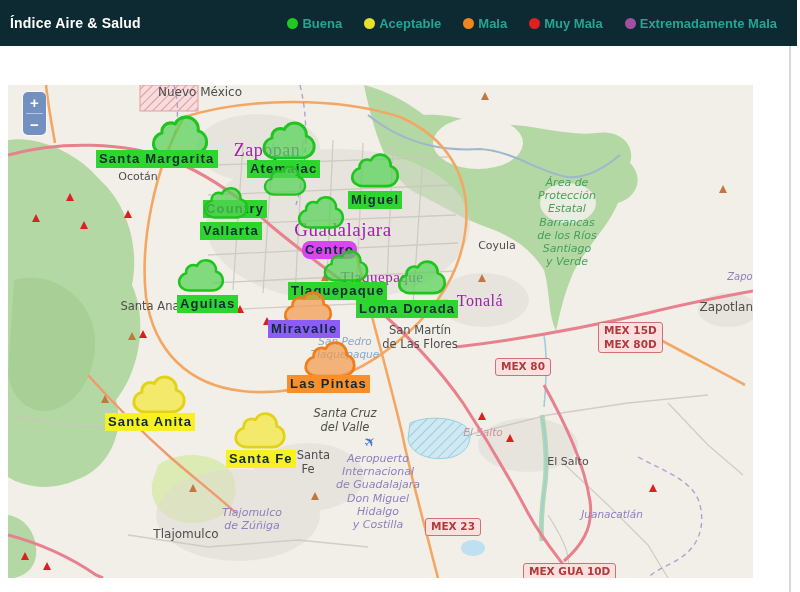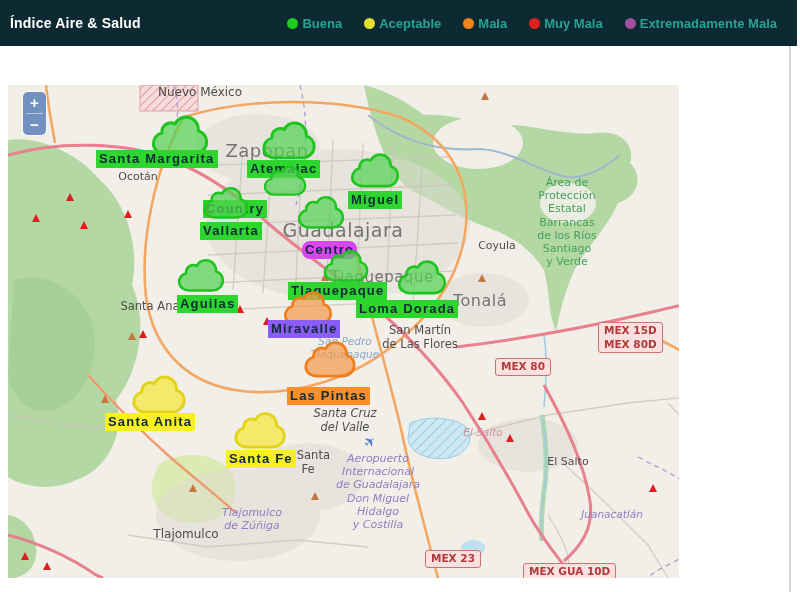--- a/index.html
+++ b/index.html
@@ -13,28 +13,28 @@
   .app-title{color:#ffffff;font-weight:bold;font-size:14px;letter-spacing:.2px;}
   .legend{display:flex;align-items:center;gap:22px;}
   .legend-item{display:flex;align-items:center;gap:4px;}
   .legend-dot{width:11px;height:11px;border-radius:50%;flex:0 0 auto;}
   .legend-label{color:#27a392;font-weight:bold;font-size:13px;white-space:nowrap;}
 
   
   .scroll-strip{position:absolute;left:789px;top:46px;width:2px;height:546px;background:#d7d7d7;}
 
   
-  .map{position:absolute;left:8px;top:85px;width:671px;height:493px;background:#f2efe9;overflow:hidden;}
+  .map{position:absolute;left:8px;top:85px;width:745px;height:493px;background:#f2efe9;overflow:hidden;}
   .map svg.base{position:absolute;left:0;top:0;}
 
   .place{position:absolute;transform:translate(-50%,-50%);white-space:pre-line;text-align:center;
          line-height:1.2;font-family:"DejaVu Sans",sans-serif;pointer-events:none;}
   .town{color:#4d4d4d;}
-  .city{color:#737373;letter-spacing:.5px;}
-  .green-it{color:#44a05c;text-align:center;}
+  .city{color:#a21caf;letter-spacing:.5px;font-family:Liberation Serif, serif;}
+  .green-it{color:#44a05c;font-style:italic;text-align:center;}
   .purple-it{color:#8d7fc0;font-style:italic;}
   .pink-it{color:#d490a0;font-style:italic;}
   .blue-it{color:#8aa6c9;font-style:italic;}
 
   .badge{position:absolute;background:#fbe0e0;border:1px solid #cf7171;color:#b23a3a;
          font-weight:bold;font-size:10.5px;padding:1px 5px;border-radius:3px;text-align:center;
          line-height:1.3;white-space:pre-line;font-family:"DejaVu Sans",sans-serif;}
 
   .peak{position:absolute;width:0;height:0;border-left:4.5px solid transparent;
         border-right:4.5px solid transparent;transform:translate(-50%,-100%);}
@@ -204,21 +204,21 @@
 de Guadalajara
 Don Miguel
 Hidalgo
 y Costilla</div>
         <div class="place blue-it" style="left: 337px; top: 263px; font-size: 10.5px;">San Pedro
 Tlaquepaque</div>
         <div class="place" style="left: 362px; top: 357px; color: rgb(74, 118, 212); font-size: 14px; transform: translate(-50%, -50%) rotate(-40deg);">✈</div>
         <div class="badge" style="left: 590px; top: 237px;">MEX 15D
 MEX 80D</div>
         <div class="badge" style="left: 487px; top: 273px;">MEX 80</div>
-        <div class="badge" style="left: 417px; top: 433px; margin-top: 32px;">MEX 23</div>
+        <div class="badge" style="left: 417px; top: 433px;">MEX 23</div>
         <div class="badge" style="left: 515px; top: 478px;">MEX GUA 10D</div>
       </div>
     <div id="peakLayer">
         <div class="peak" style="left: 62px; top: 116px; border-bottom: 8px solid rgb(220, 31, 31);"></div>
         <div class="peak" style="left: 28px; top: 137px; border-bottom: 8px solid rgb(220, 31, 31);"></div>
         <div class="peak" style="left: 76px; top: 144px; border-bottom: 8px solid rgb(220, 31, 31);"></div>
         <div class="peak" style="left: 120px; top: 133px; border-bottom: 8px solid rgb(220, 31, 31);"></div>
         <div class="peak" style="left: 124px; top: 255px; border-bottom: 8px solid rgb(196, 118, 61);"></div>
         <div class="peak" style="left: 135px; top: 253px; border-bottom: 8px solid rgb(220, 31, 31);"></div>
         <div class="peak" style="left: 232px; top: 228px; border-bottom: 8px solid rgb(220, 31, 31);"></div>
@@ -273,21 +273,21 @@
           <path d="M18 41 L45 41 C52.5 41 58 35.8 58 29.5 C58 24 54.6 19.8 49.8 18.4 C49.9 17.9 49.9 17.4 49.9 16.9 C49.9 10.3 44.5 5 37.9 5 C33.2 5 29.1 7.7 27.1 11.7 C25.8 11 24.3 10.6 22.8 10.6 C18.1 10.6 14.3 14.4 14.3 19.1 C14.3 19.6 14.3 20.1 14.4 20.6 C9.6 21.6 6 25.9 6 31 C6 36.5 11.4 41 18 41 Z" fill="#55d355" fill-opacity="0.72" stroke="#1fc41f" stroke-width="3" stroke-linejoin="round"></path>
         </svg>
         <div class="station-label" style="left: 169px; top: 210px; background: rgb(46, 213, 46);">Aguilas</div>
         <svg width="56" height="39" viewBox="0 0 64 44" class="station-cloud" style="left: 272px; top: 202.5px;">
           <path d="M18 41 L45 41 C52.5 41 58 35.8 58 29.5 C58 24 54.6 19.8 49.8 18.4 C49.9 17.9 49.9 17.4 49.9 16.9 C49.9 10.3 44.5 5 37.9 5 C33.2 5 29.1 7.7 27.1 11.7 C25.8 11 24.3 10.6 22.8 10.6 C18.1 10.6 14.3 14.4 14.3 19.1 C14.3 19.6 14.3 20.1 14.4 20.6 C9.6 21.6 6 25.9 6 31 C6 36.5 11.4 41 18 41 Z" fill="#f29a4d" fill-opacity="0.72" stroke="#ee7f1c" stroke-width="3" stroke-linejoin="round"></path>
         </svg>
         <div class="station-label" style="left: 260px; top: 235px; background: #8b5cf6;">Miravalle</div>
         <svg width="60" height="41" viewBox="0 0 64 44" class="station-cloud" style="left: 292px; top: 252.5px;">
           <path d="M18 41 L45 41 C52.5 41 58 35.8 58 29.5 C58 24 54.6 19.8 49.8 18.4 C49.9 17.9 49.9 17.4 49.9 16.9 C49.9 10.3 44.5 5 37.9 5 C33.2 5 29.1 7.7 27.1 11.7 C25.8 11 24.3 10.6 22.8 10.6 C18.1 10.6 14.3 14.4 14.3 19.1 C14.3 19.6 14.3 20.1 14.4 20.6 C9.6 21.6 6 25.9 6 31 C6 36.5 11.4 41 18 41 Z" fill="#f29a4d" fill-opacity="0.72" stroke="#ee7f1c" stroke-width="3" stroke-linejoin="round"></path>
         </svg>
-        <div class="station-label" style="left: 279px; top: 302px; background: rgb(249, 143, 43);">Las Pintas</div>
+        <div class="station-label" style="left: 279px; top: 290px; background: rgb(249, 143, 43);">Las Pintas</div>
         <svg width="62" height="43" viewBox="0 0 64 44" class="station-cloud" style="left: 120px; top: 286.5px;">
           <path d="M18 41 L45 41 C52.5 41 58 35.8 58 29.5 C58 24 54.6 19.8 49.8 18.4 C49.9 17.9 49.9 17.4 49.9 16.9 C49.9 10.3 44.5 5 37.9 5 C33.2 5 29.1 7.7 27.1 11.7 C25.8 11 24.3 10.6 22.8 10.6 C18.1 10.6 14.3 14.4 14.3 19.1 C14.3 19.6 14.3 20.1 14.4 20.6 C9.6 21.6 6 25.9 6 31 C6 36.5 11.4 41 18 41 Z" fill="#f3e83c" fill-opacity="0.72" stroke="#e3d318" stroke-width="3" stroke-linejoin="round"></path>
         </svg>
         <div class="station-label" style="left: 97px; top: 328px; background: rgb(248, 239, 37);">Santa Anita</div>
         <svg width="60" height="41" viewBox="0 0 64 44" class="station-cloud" style="left: 222px; top: 323.5px;">
           <path d="M18 41 L45 41 C52.5 41 58 35.8 58 29.5 C58 24 54.6 19.8 49.8 18.4 C49.9 17.9 49.9 17.4 49.9 16.9 C49.9 10.3 44.5 5 37.9 5 C33.2 5 29.1 7.7 27.1 11.7 C25.8 11 24.3 10.6 22.8 10.6 C18.1 10.6 14.3 14.4 14.3 19.1 C14.3 19.6 14.3 20.1 14.4 20.6 C9.6 21.6 6 25.9 6 31 C6 36.5 11.4 41 18 41 Z" fill="#f3e83c" fill-opacity="0.72" stroke="#e3d318" stroke-width="3" stroke-linejoin="round"></path>
         </svg>
         <div class="station-label" style="left: 218px; top: 365px; background: rgb(248, 239, 37);">Santa Fe</div>
       </div>
 

